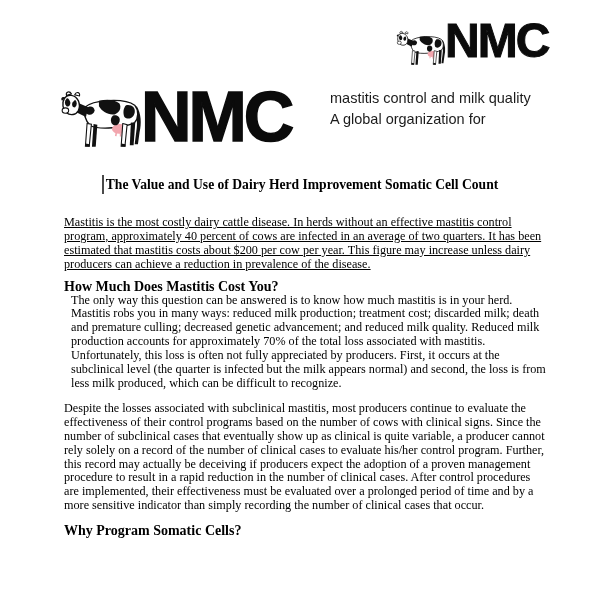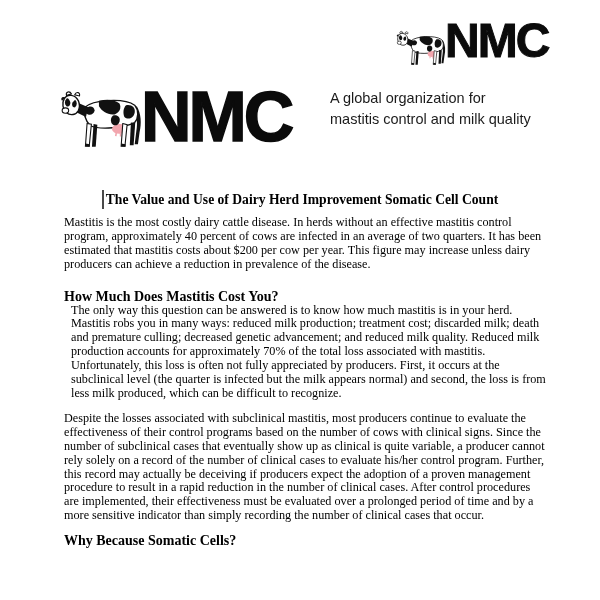--- a/index.html
+++ b/index.html
@@ -25,32 +25,32 @@
   .main-logo .cow-svg { width:92px; height:65px; }
 
   .tagline {
     position:absolute; left:330px; top:88px;
     font-family:"Liberation Sans", sans-serif; font-size:14.5px; line-height:21px;
     color:#1b1b1b;
   }
 
   
   .title-row {
-    position:absolute; top:190px; left:0; width:600px;
+    position:absolute; top:175px; left:0; width:600px;
     display:flex; justify-content:center; align-items:center;
     font-weight:bold; font-size:13.6px;
   }
   .text-cursor { width:2px; height:19px; background:#4a4a4a; margin-right:2px; }
 
   
   .body-col {
     position:absolute; top:216px; left:64px; width:486px;
     font-size:12.2px; line-height:13.9px; text-align:left;
   }
-  .intro { margin:0 0 18px 0; }
+  .intro { margin:0 0 8px 0;text-decoration:underline; }
   .sec-heading { margin:0; font-weight:bold; font-size:14px; }
   .sec-heading.indented { padding-left:28px; }
   .sec-body { margin:0 4px 11px 0; }
   .sec-body.indented { padding-left:7px; }
 </style>
 </head>
 <body>
 
 <svg width="0" height="0" style="position:absolute">
   <defs>
@@ -97,33 +97,33 @@
   </div>
 
   <div class="logo-group main-logo">
     <svg class="cow-svg">
         <use href="#cow"></use>
       </svg>
     <span class="nmc-text">NMC</span>
   </div>
 
   <div class="tagline">
+    <div>mastitis control and milk quality</div>
     <div>A global organization for</div>
-    <div>mastitis control and milk quality</div>
   </div>
 
   <div class="title-row">
     <span class="text-cursor"></span>
     <span>The Value and Use of Dairy Herd Improvement Somatic Cell Count</span>
   </div>
 
   <div class="body-col">
     <p class="intro">Mastitis is the most costly dairy cattle disease. In herds without an effective mastitis control program, approximately 40 percent of cows are infected in an average of two quarters. It has been estimated that mastitis costs about $200 per cow per year. This figure may increase unless dairy producers can achieve a reduction in prevalence of the disease.</p>
 
     <p class="sec-heading">How Much Does Mastitis Cost You?</p>
     <p class="sec-body indented">The only way this question can be answered is to know how much mastitis is in your herd. Mastitis robs you in many ways: reduced milk production; treatment cost; discarded milk; death and premature culling; decreased genetic advancement; and reduced milk quality. Reduced milk production accounts for approximately 70% of the total loss associated with mastitis. Unfortunately, this loss is often not fully appreciated by producers. First, it occurs at the subclinical level (the quarter is infected but the milk appears normal) and second, the loss is from less milk produced, which can be difficult to recognize.</p>
 
     <p class="sec-body">Despite the losses associated with subclinical mastitis, most producers continue to evaluate the effectiveness of their control programs based on the number of cows with clinical signs. Since the number of subclinical cases that eventually show up as clinical is quite variable, a producer cannot rely solely on a record of the number of clinical cases to evaluate his/her control program. Further, this record may actually be deceiving if producers expect the adoption of a proven management procedure to result in a rapid reduction in the number of clinical cases. After control procedures are implemented, their effectiveness must be evaluated over a prolonged period of time and by a more sensitive indicator than simply recording the number of clinical cases that occur.</p>
 
-    <p class="sec-heading">Why Because Somatic Cells?</p>
+    <p class="sec-heading">Why Program Somatic Cells?</p>
   </div>
 
 </div>
 
 </body></html>

